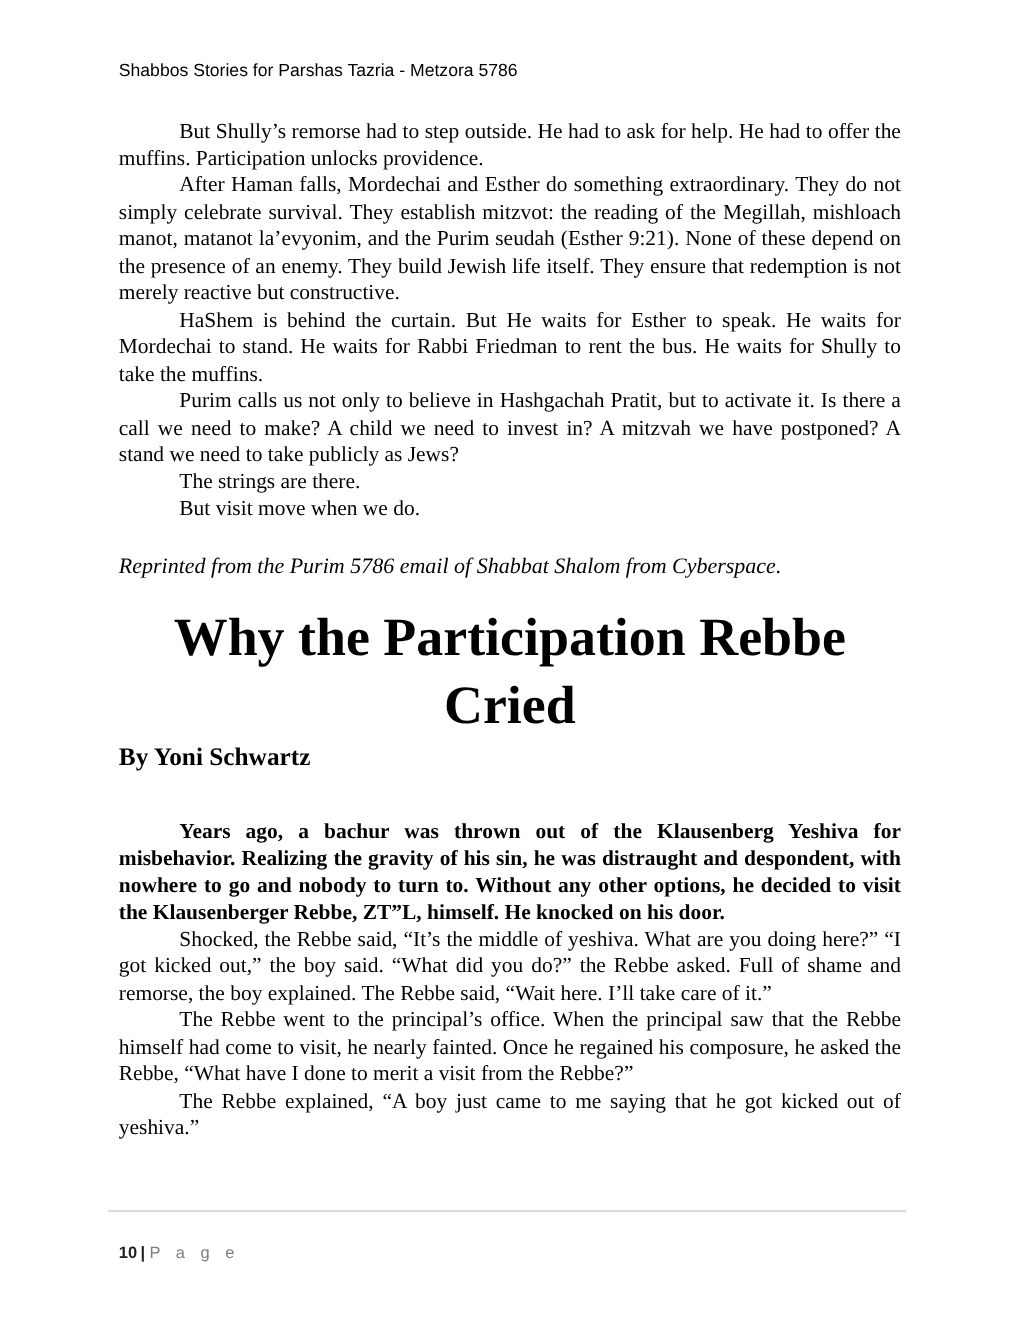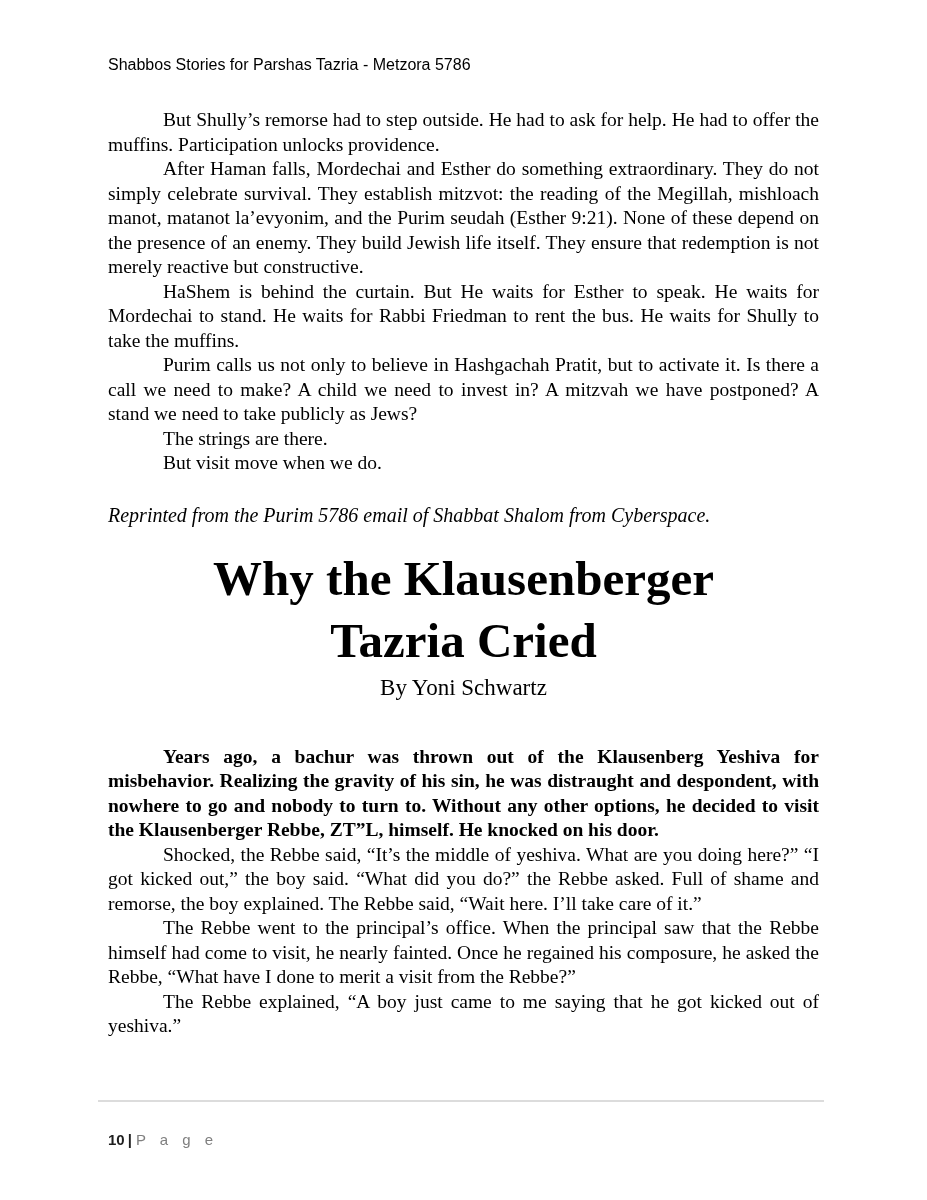--- a/index.html
+++ b/index.html
@@ -51,22 +51,21 @@
     margin: 20px auto 0 auto;
     max-width: 640px;
     text-align: center;
     font-weight: bold;
     font-size: 49px;
     line-height: 62px;
     letter-spacing: 0px;
   }
   .article-byline {
     margin: 2px 0 0 0;
-    text-align: center;
-    font-weight: normal;
+    font-weight: bold;
     font-size: 23px;
     line-height: 28px;
   }
   .first-par-art2 {
     margin-top: 43px;
     font-weight: bold;
   }
   .footer-rule {
     position: absolute;
     top: 1100px;
@@ -110,21 +109,21 @@
 
     <p class="body-par">But Shully’s remorse had to step outside. He had to ask for help. He had to offer the muffins. Participation unlocks providence.</p>
     <p class="body-par">After Haman falls, Mordechai and Esther do something extraordinary. They do not simply celebrate survival. They establish mitzvot: the reading of the Megillah, mishloach manot, matanot la’evyonim, and the Purim seudah (Esther 9:21). None of these depend on the presence of an enemy. They build Jewish life itself. They ensure that redemption is not merely reactive but constructive.</p>
     <p class="body-par">HaShem is behind the curtain. But He waits for Esther to speak. He waits for Mordechai to stand. He waits for Rabbi Friedman to rent the bus. He waits for Shully to take the muffins.</p>
     <p class="body-par">Purim calls us not only to believe in Hashgachah Pratit, but to activate it. Is there a call we need to make? A child we need to invest in? A mitzvah we have postponed? A stand we need to take publicly as Jews?</p>
     <p class="body-par">The strings are there.</p>
     <p class="body-par">But visit move when we do.</p>
 
     <p class="reprint-note">Reprinted from the Purim 5786 email of Shabbat Shalom from Cyberspace.</p>
 
-    <h1 class="article-title">Why the Klausenberger Tazria Cried</h1>
+    <h1 class="article-title">Why the Participation Rebbe Cried</h1>
 
     <h2 class="article-byline">By Yoni Schwartz</h2>
 
     <p class="body-par first-par-art2">Years ago, a bachur was thrown out of the Klausenberg Yeshiva for misbehavior. Realizing the gravity of his sin, he was distraught and despondent, with nowhere to go and nobody to turn to. Without any other options, he decided to visit the Klausenberger Rebbe, ZT”L, himself. He knocked on his door.</p>
     <p class="body-par">Shocked, the Rebbe said, “It’s the middle of yeshiva. What are you doing here?” “I got kicked out,” the boy said. “What did you do?” the Rebbe asked. Full of shame and remorse, the boy explained. The Rebbe said, “Wait here. I’ll take care of it.”</p>
     <p class="body-par">The Rebbe went to the principal’s office. When the principal saw that the Rebbe himself had come to visit, he nearly fainted. Once he regained his composure, he asked the Rebbe, “What have I done to merit a visit from the Rebbe?”</p>
     <p class="body-par">The Rebbe explained, “A boy just came to me saying that he got kicked out of yeshiva.”</p>
 
   </div>
 

